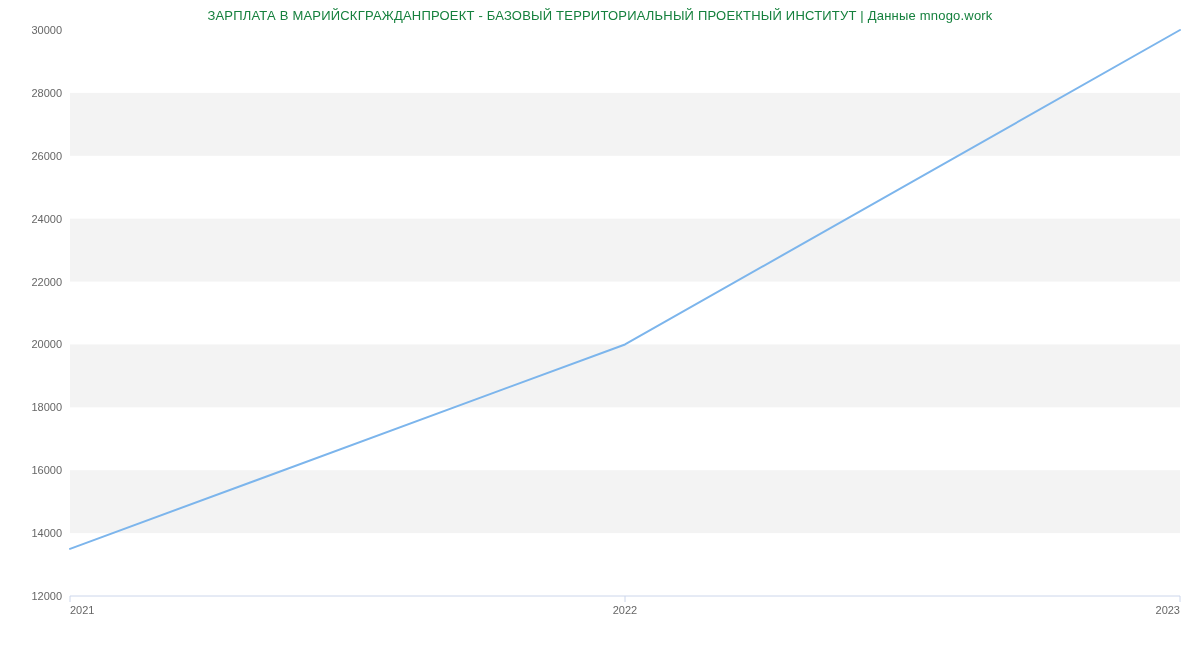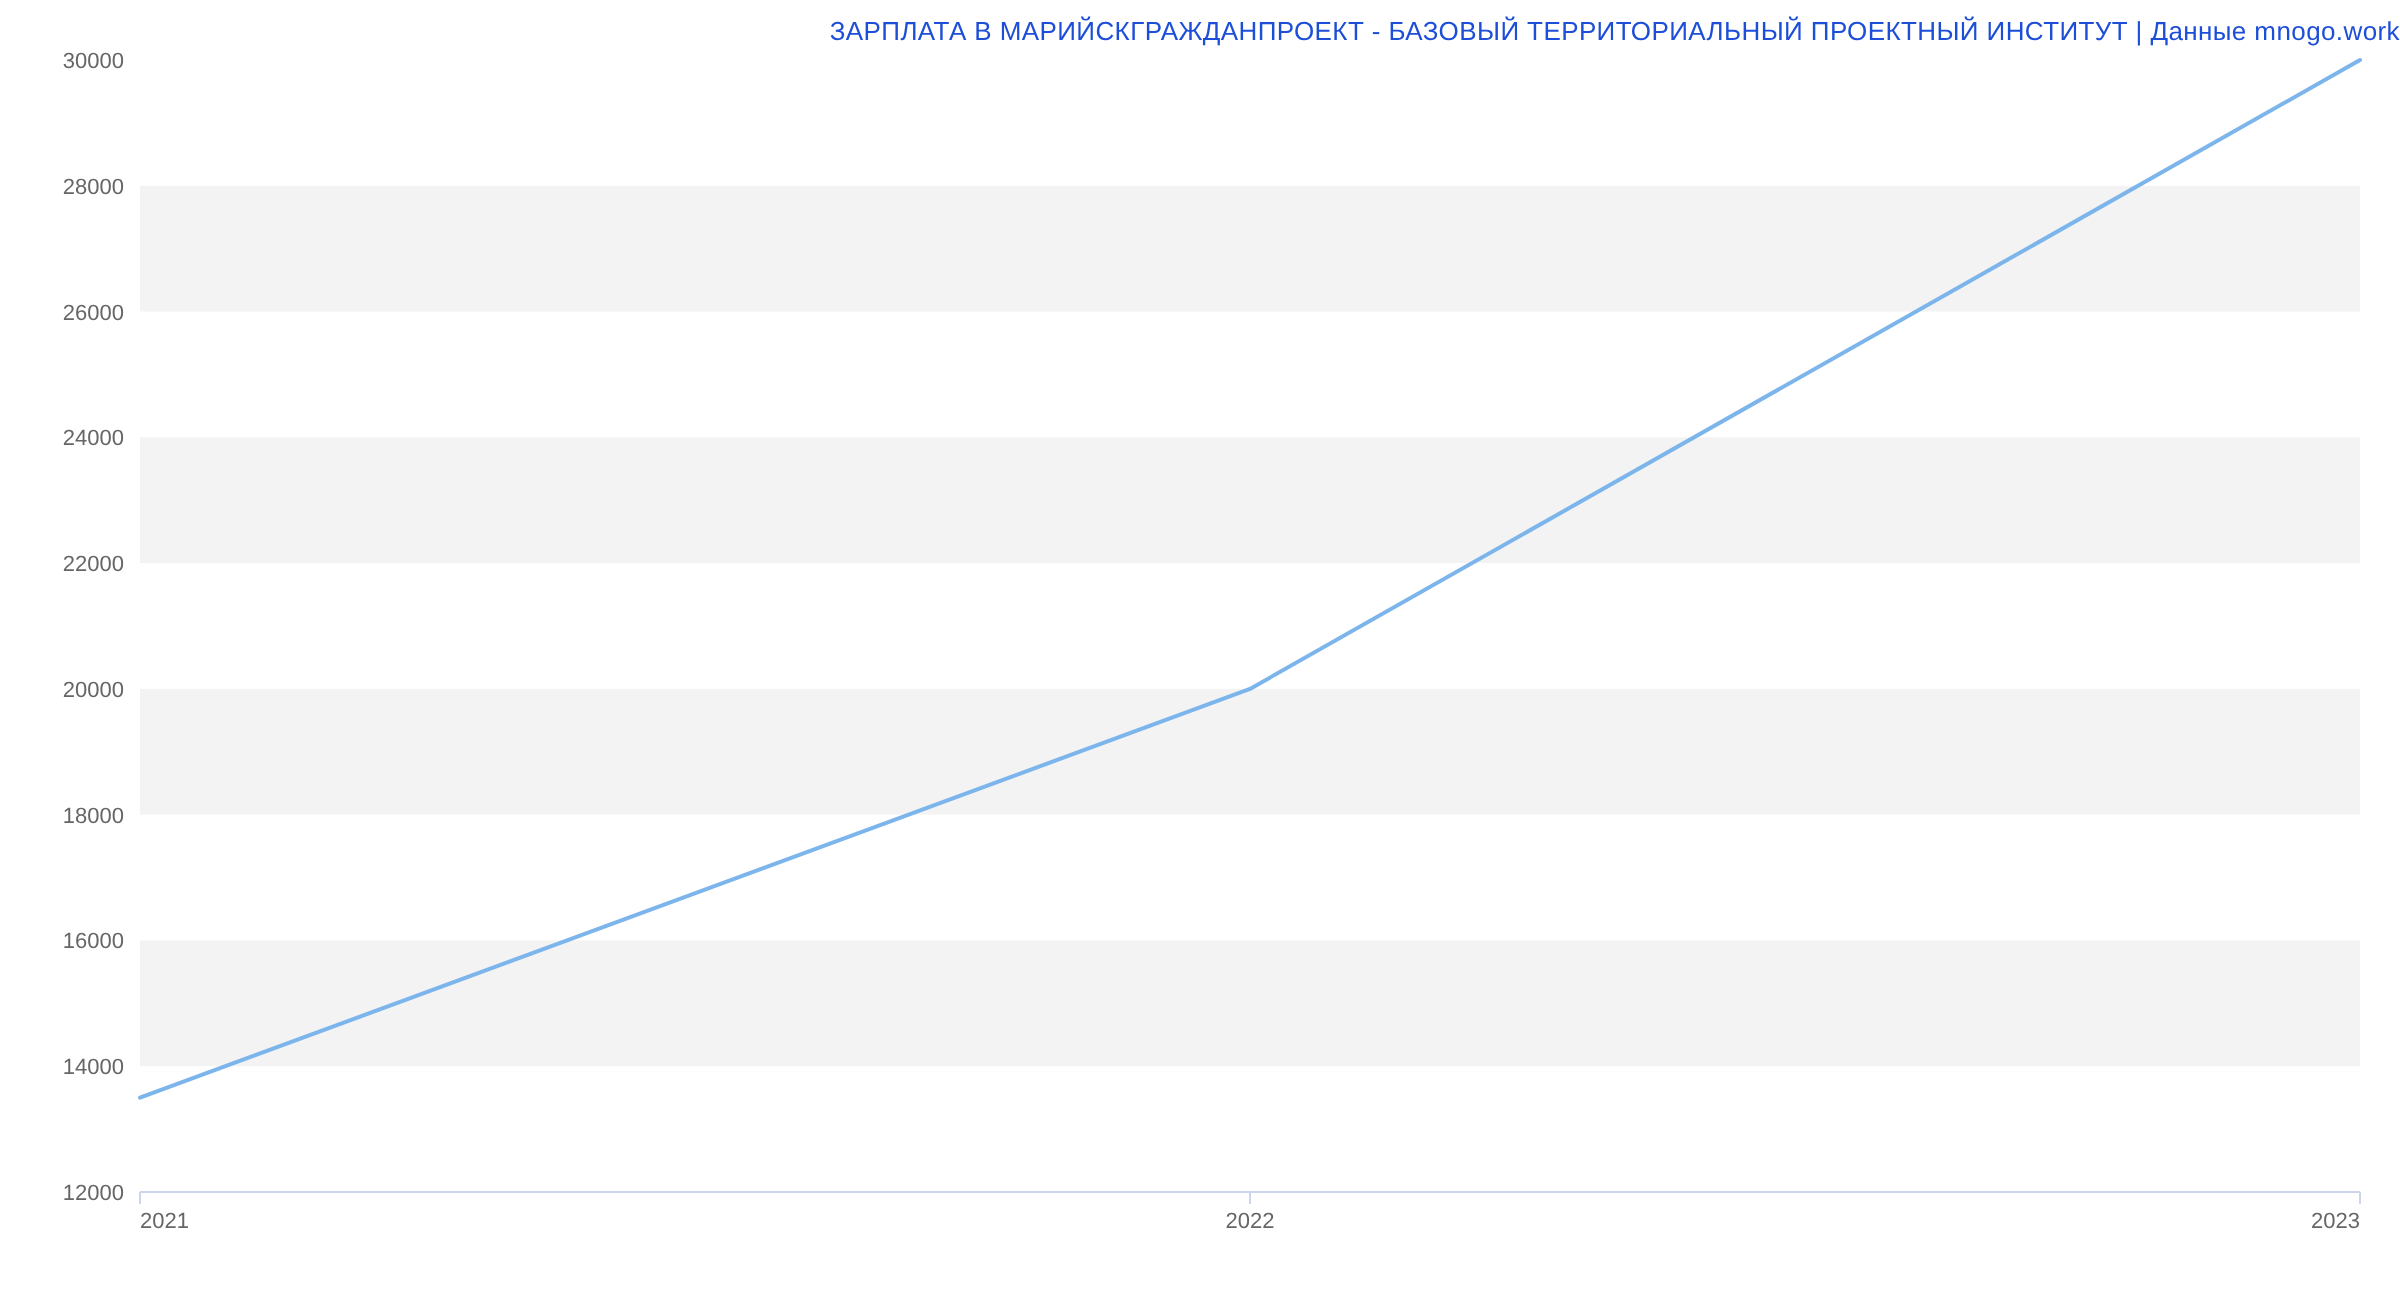--- a/index.html
+++ b/index.html
@@ -14,23 +14,23 @@
   .chart-wrap {
     position: relative;
     width: 1200px;
     height: 650px;
   }
   .title {
     position: absolute;
     top: 8px;
     left: 0;
     width: 1200px;
-    text-align: right;
+    text-align: center;
     font-size: 13px;
-    color: #1d4ed8;
+    color: #15803d;
     letter-spacing: 0.2px;
   }
   svg {
     position: absolute;
     top: 0;
     left: 0;
   }
   .yt, .xt {
     font-size: 11px;
     fill: #666;

